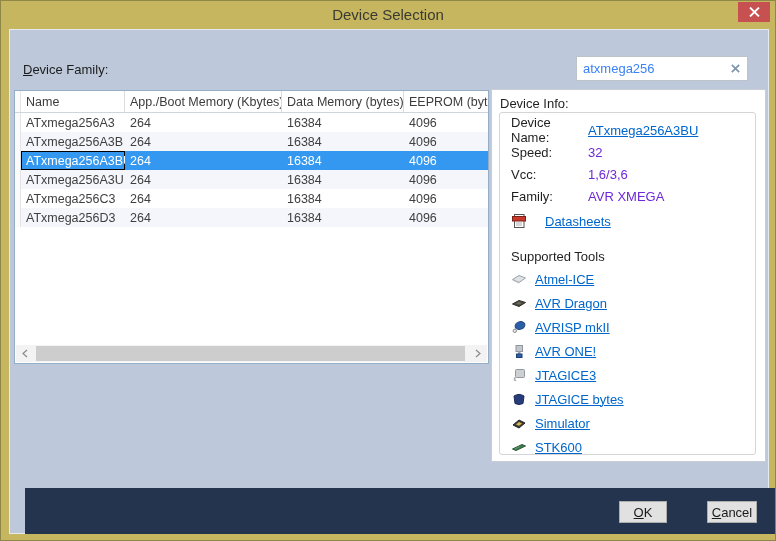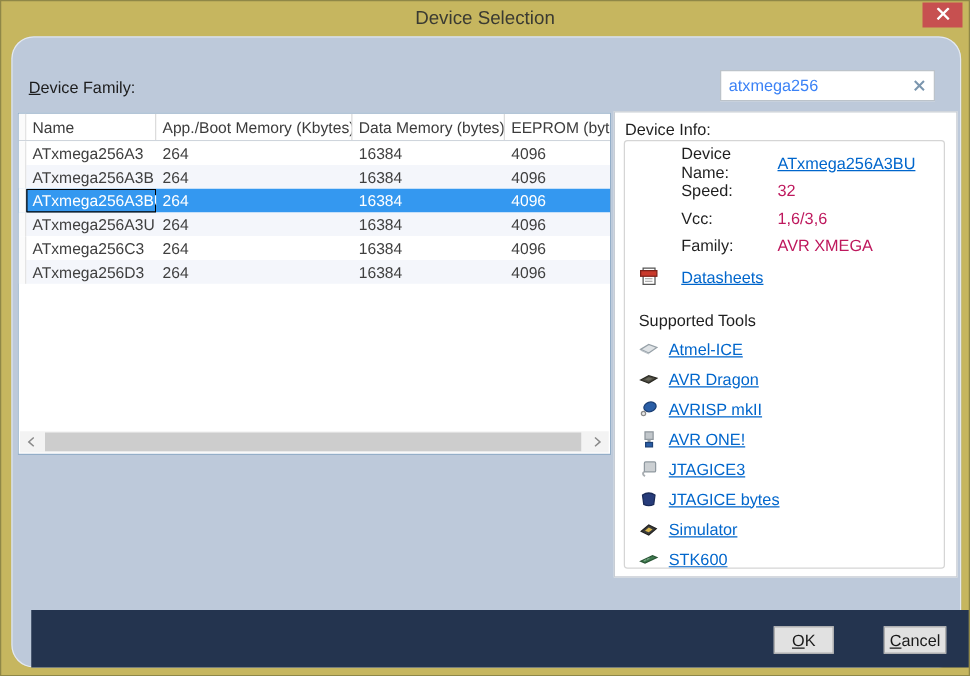--- a/index.html
+++ b/index.html
@@ -19,21 +19,21 @@
   }
   .close-btn {
     position: absolute; left: 737px; top: 1px; width: 32px; height: 20px;
     background: #c75050; display: flex; align-items: center; justify-content: center;
     cursor: pointer;
   }
 
   
   .client {
     position: absolute; left: 8px; top: 28px; width: 760px; height: 505px;
-    background: #bdc9da; box-shadow: inset 0 0 0 1px rgba(255,255,255,0.6); border-radius: 18px;
+    background: #bdc9da; box-shadow: inset 0 0 0 1px rgba(255,255,255,0.6);
   }
 
   
   .df-label { position: absolute; left: 14px; top: 33px; font-size: 13px; color: #1c1c1c; }
   .mnemonic { display: inline-block; }
   .mnemonic::first-letter { text-decoration: underline; }
 
   .combobox {
     position: absolute; left: 107px; top: 27px; width: 130px; height: 25px;
     background: #ffffff; border: 1px solid #a9acb1;
@@ -92,23 +92,23 @@
   .right-panel {
     position: absolute; left: 482px; top: 60px; width: 275px; height: 373px;
     background: #ffffff; border: 1px solid #c8cdd4;
   }
   .panel-heading { position: absolute; left: 8px; top: 6px; font-size: 13px; color: #1f1f1f; }
   .info-box {
     position: absolute; left: 7px; top: 22px; right: 9px; bottom: 6px;
     border: 1px solid #d5d5d5; border-radius: 3px; background: #ffffff;
     padding: 6px 0 0 11px; overflow: hidden;
   }
-  .info-row { display: flex; align-items: center; height: 22px; margin-left: 34px; }
+  .info-row { display: flex; align-items: center; height: 22px; }
   .info-row .lbl { width: 77px; font-size: 13px; color: #1f1f1f; flex: none; }
-  .info-row .val { font-size: 13px; color: #be185d; }
+  .info-row .val { font-size: 13px; color: #6d28d9; }
   a.link { color: #0066cc; text-decoration: underline; font-size: 13px; cursor: pointer; }
   .datasheets-row { display: flex; align-items: center; height: 24px; margin-top: 2px; gap: 18px; }
   .tools-heading { margin-top: 16px; height: 18px; font-size: 13px; color: #1f1f1f; }
   .tool-row { display: flex; align-items: center; height: 24px; gap: 8px; }
   .tool-icon { width: 16px; height: 16px; flex: none; display: flex; align-items: center; justify-content: center; }
 
   
   .footer { position: absolute; left: 16px; bottom: 0; width: 760px; height: 46px; background: #24344f; }
   .btn {
     position: absolute; top: 13px; height: 22px; background: #e1e1e1;

